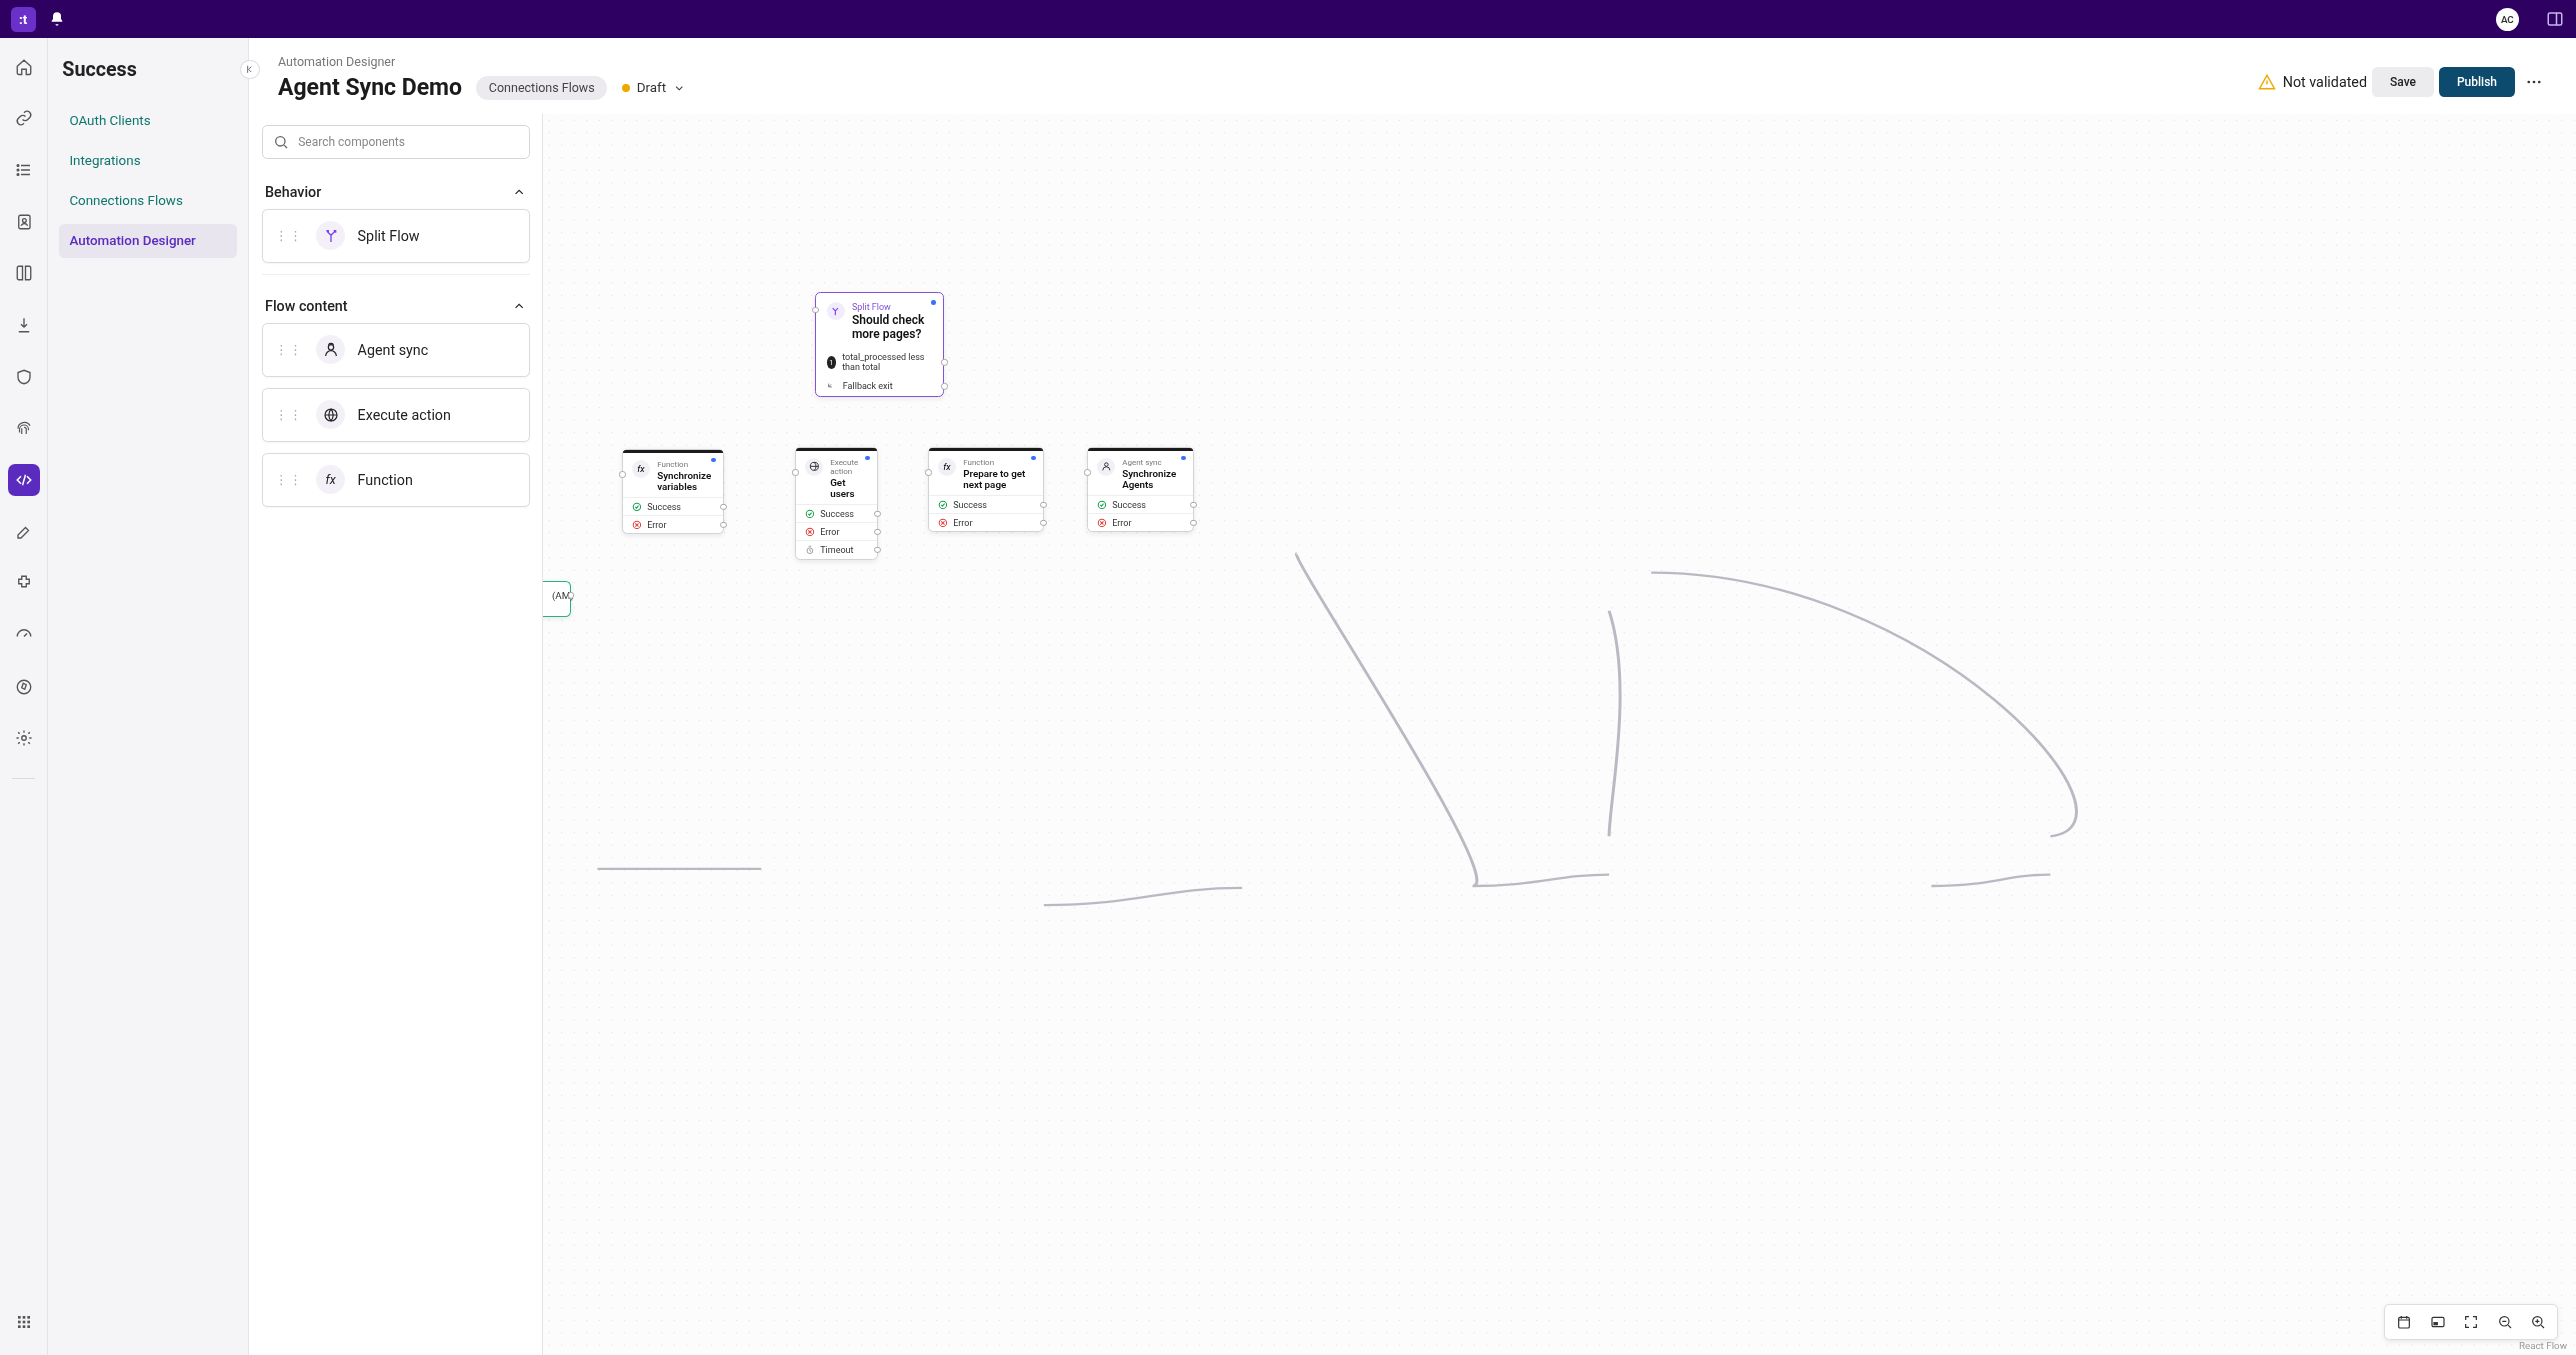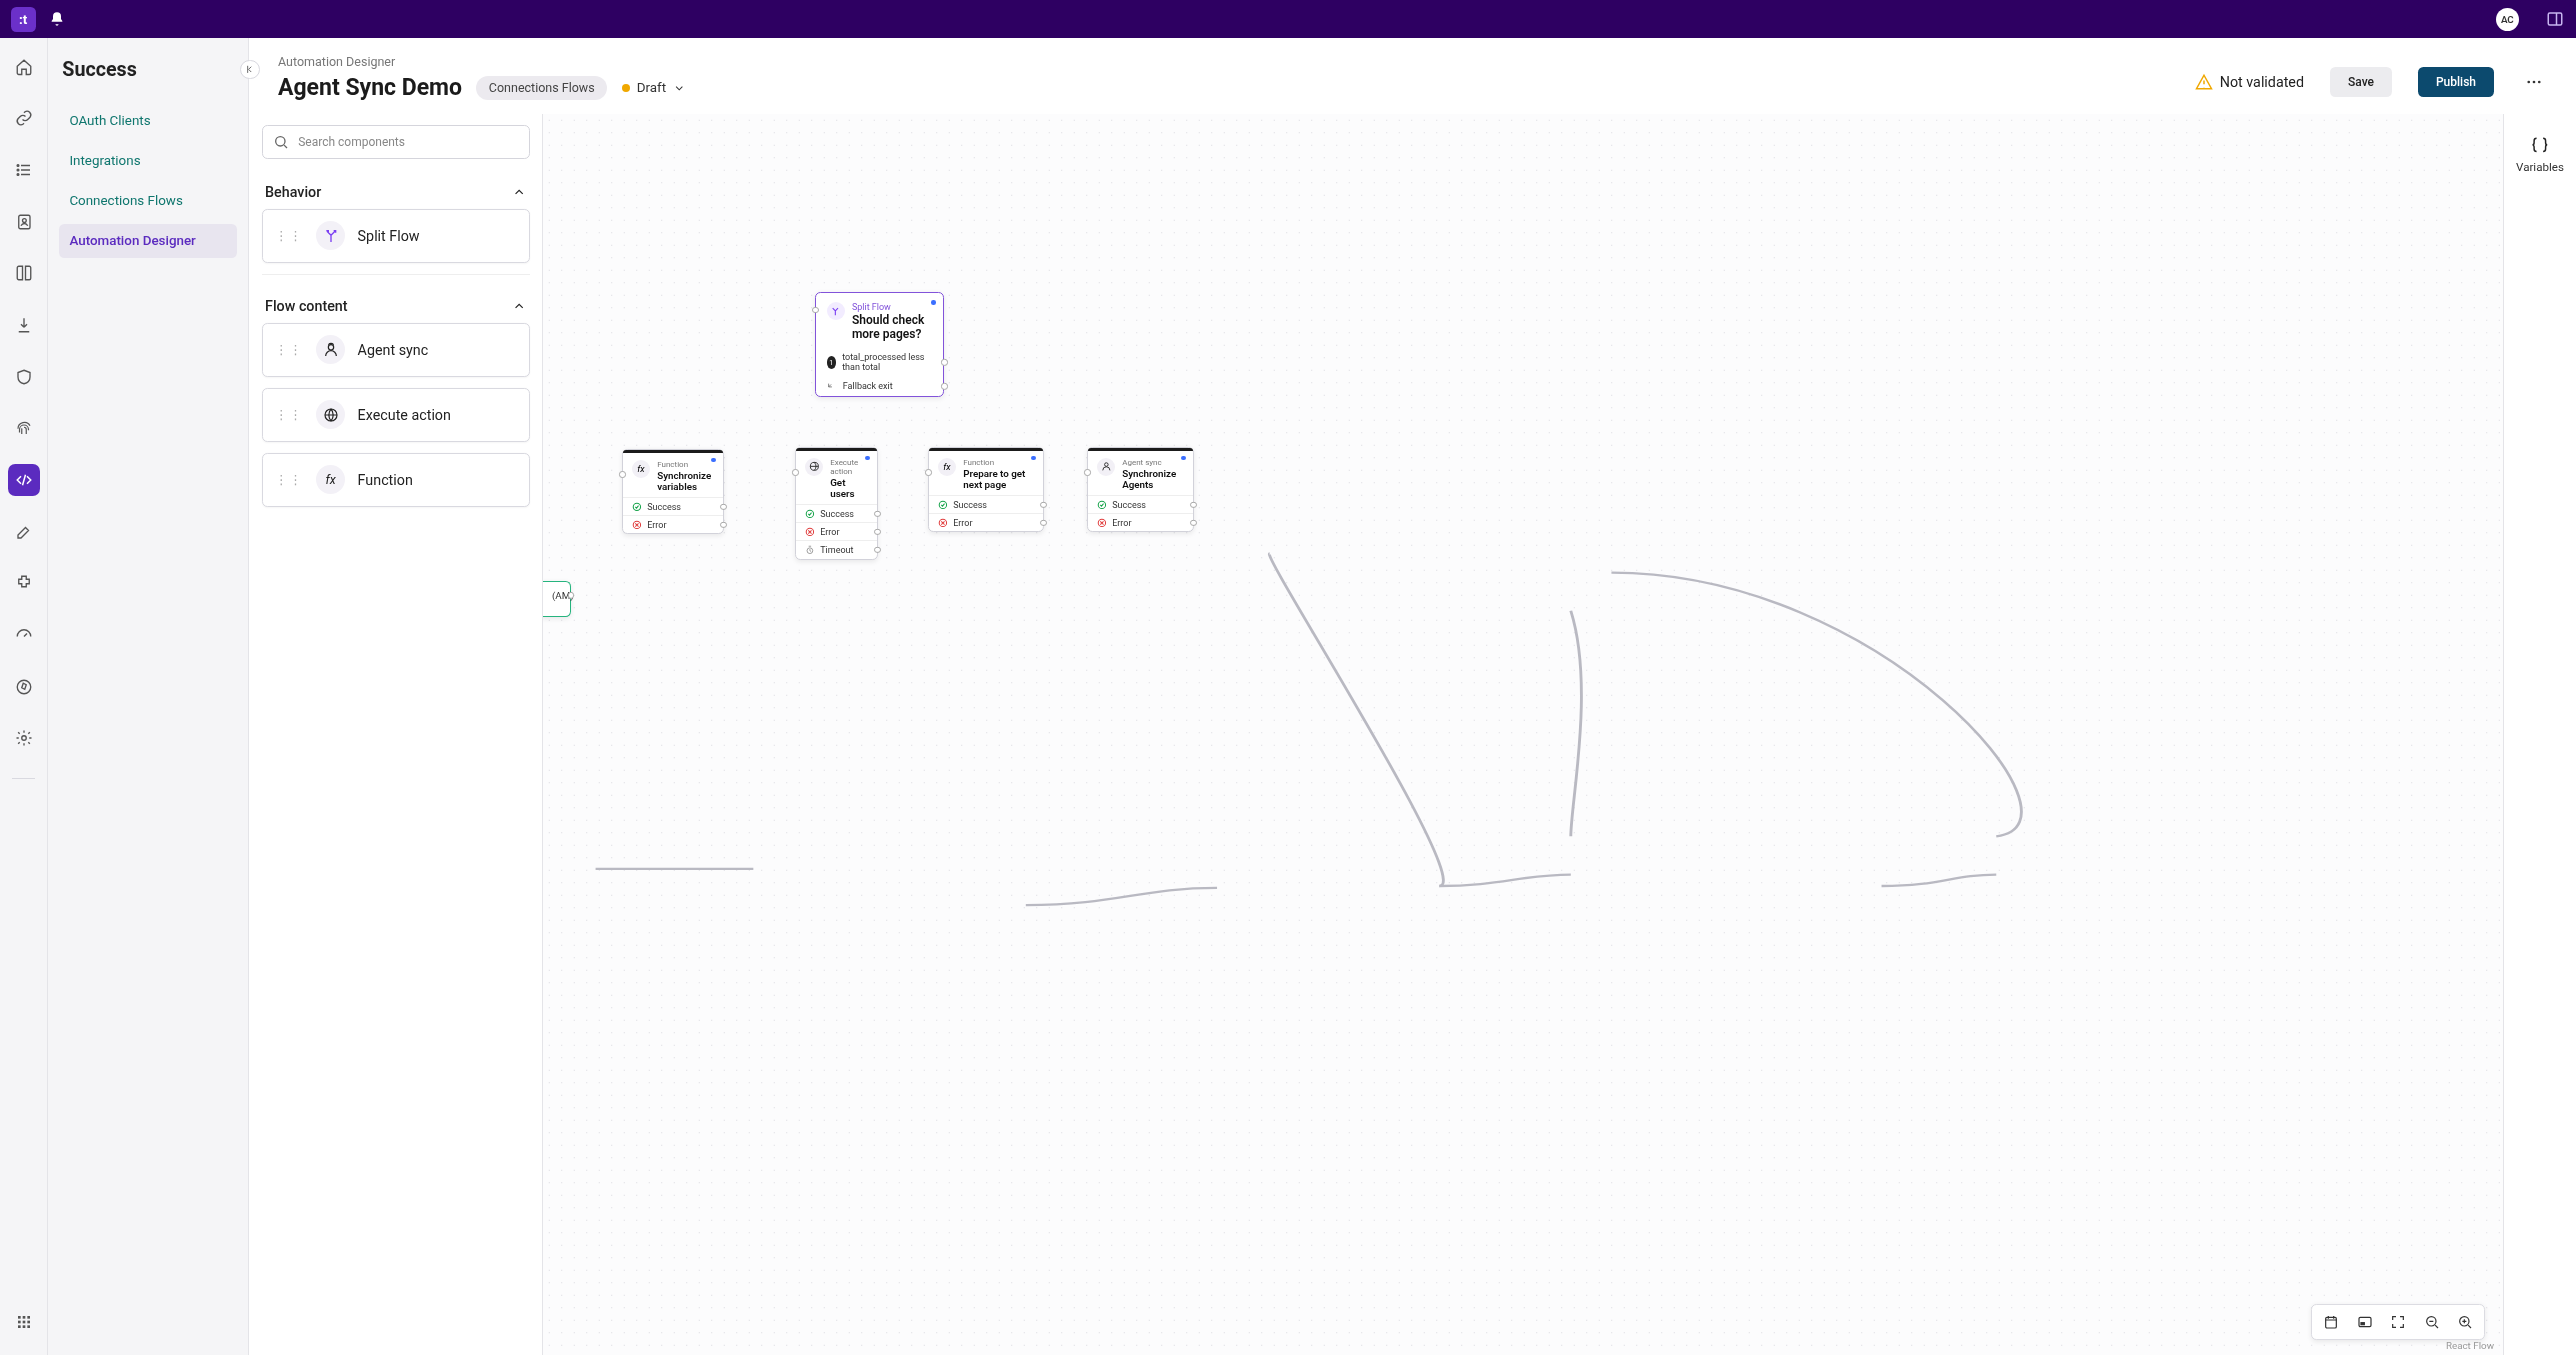--- a/index.html
+++ b/index.html
@@ -40,21 +40,21 @@
 }
 
 .header { padding:16px 29px 12.5px 29px; border-bottom:0; display:flex; align-items:flex-start; }
 .header-left { flex:1; }
 .breadcrumb { font-size:12.5px; color:#777; margin-bottom:5.4px; }
 .title-row { display:flex; align-items:center; gap:14.3px; }
 .title { font-size:23px; font-weight:700; color:#1b1b1b; }
 .chip { background:#eceaef; border-radius:12.5px; padding:4.5px 12.5px; font-size:12.5px; color:#444; }
 .status { display:flex; align-items:center; gap:7.2px; font-size:13.4px; color:#333; cursor:pointer; }
 .status .dot { width:8px; height:8px; border-radius:50%; background:#f0a800; }
-.header-right { display:flex; align-items:center; gap:26px; margin-top:12.5px; }
+.header-right { display:flex; align-items:center; gap:5px; margin-top:12.5px; }
 .not-validated { display:flex; align-items:center; gap:7.2px; font-size:14.3px; color:#222; }
 .not-validated svg { color:#f0a800; }
 .btn { padding:8px 18px; font-size:12px; border-radius:5.4px; border:none; cursor:pointer; font-weight:500; }
 .btn-save { background:#ececef; color:#222; }
 .btn-publish { background:#0c4a6e; color:#fff; }
 .kebab { width:27px; height:27px; display:flex; align-items:center; justify-content:center; cursor:pointer; font-size:16px; color:#333; }
 
 .workspace { flex:1; display:flex; overflow:hidden; }
 
 .palette { width:294px; border-right:0.9px solid #e4e4e8; padding:10.7px 12.5px; overflow-y:auto; background:#fff; }
@@ -562,25 +562,17 @@
           <div class="tbtn">
               <svg width="16" height="16" viewBox="0 0 24 24" fill="none" stroke="currentColor" stroke-width="1.8">
                 <circle cx="11" cy="11" r="7"></circle>
                 <path d="M21 21l-4.3-4.3M8 11h6M11 8v6"></path>
               </svg>
             </div>
         </div>
         <div class="rf-label">React Flow</div>
       </div>
 
-      <div class="right-rail">
-        <div class="ritem">
-          <svg width="19.7" height="19.7" viewBox="0 0 24 24" fill="none" stroke="#222" stroke-width="1.8">
-              <path d="M8 4c-2 0-3 1-3 3v2c0 2-1 3-2 3 1 0 2 1 2 3v2c0 2 1 3 3 3M16 4c2 0 3 1 3 3v2c0 2 1 3 2 3-1 0-2 1-2 3v2c0 2-1 3-3 3"></path>
-            </svg>
-          <span>Variables</span>
-        </div>
-      </div>
 
     </div>
   </div>
 </div>
 
 
 </body></html>

